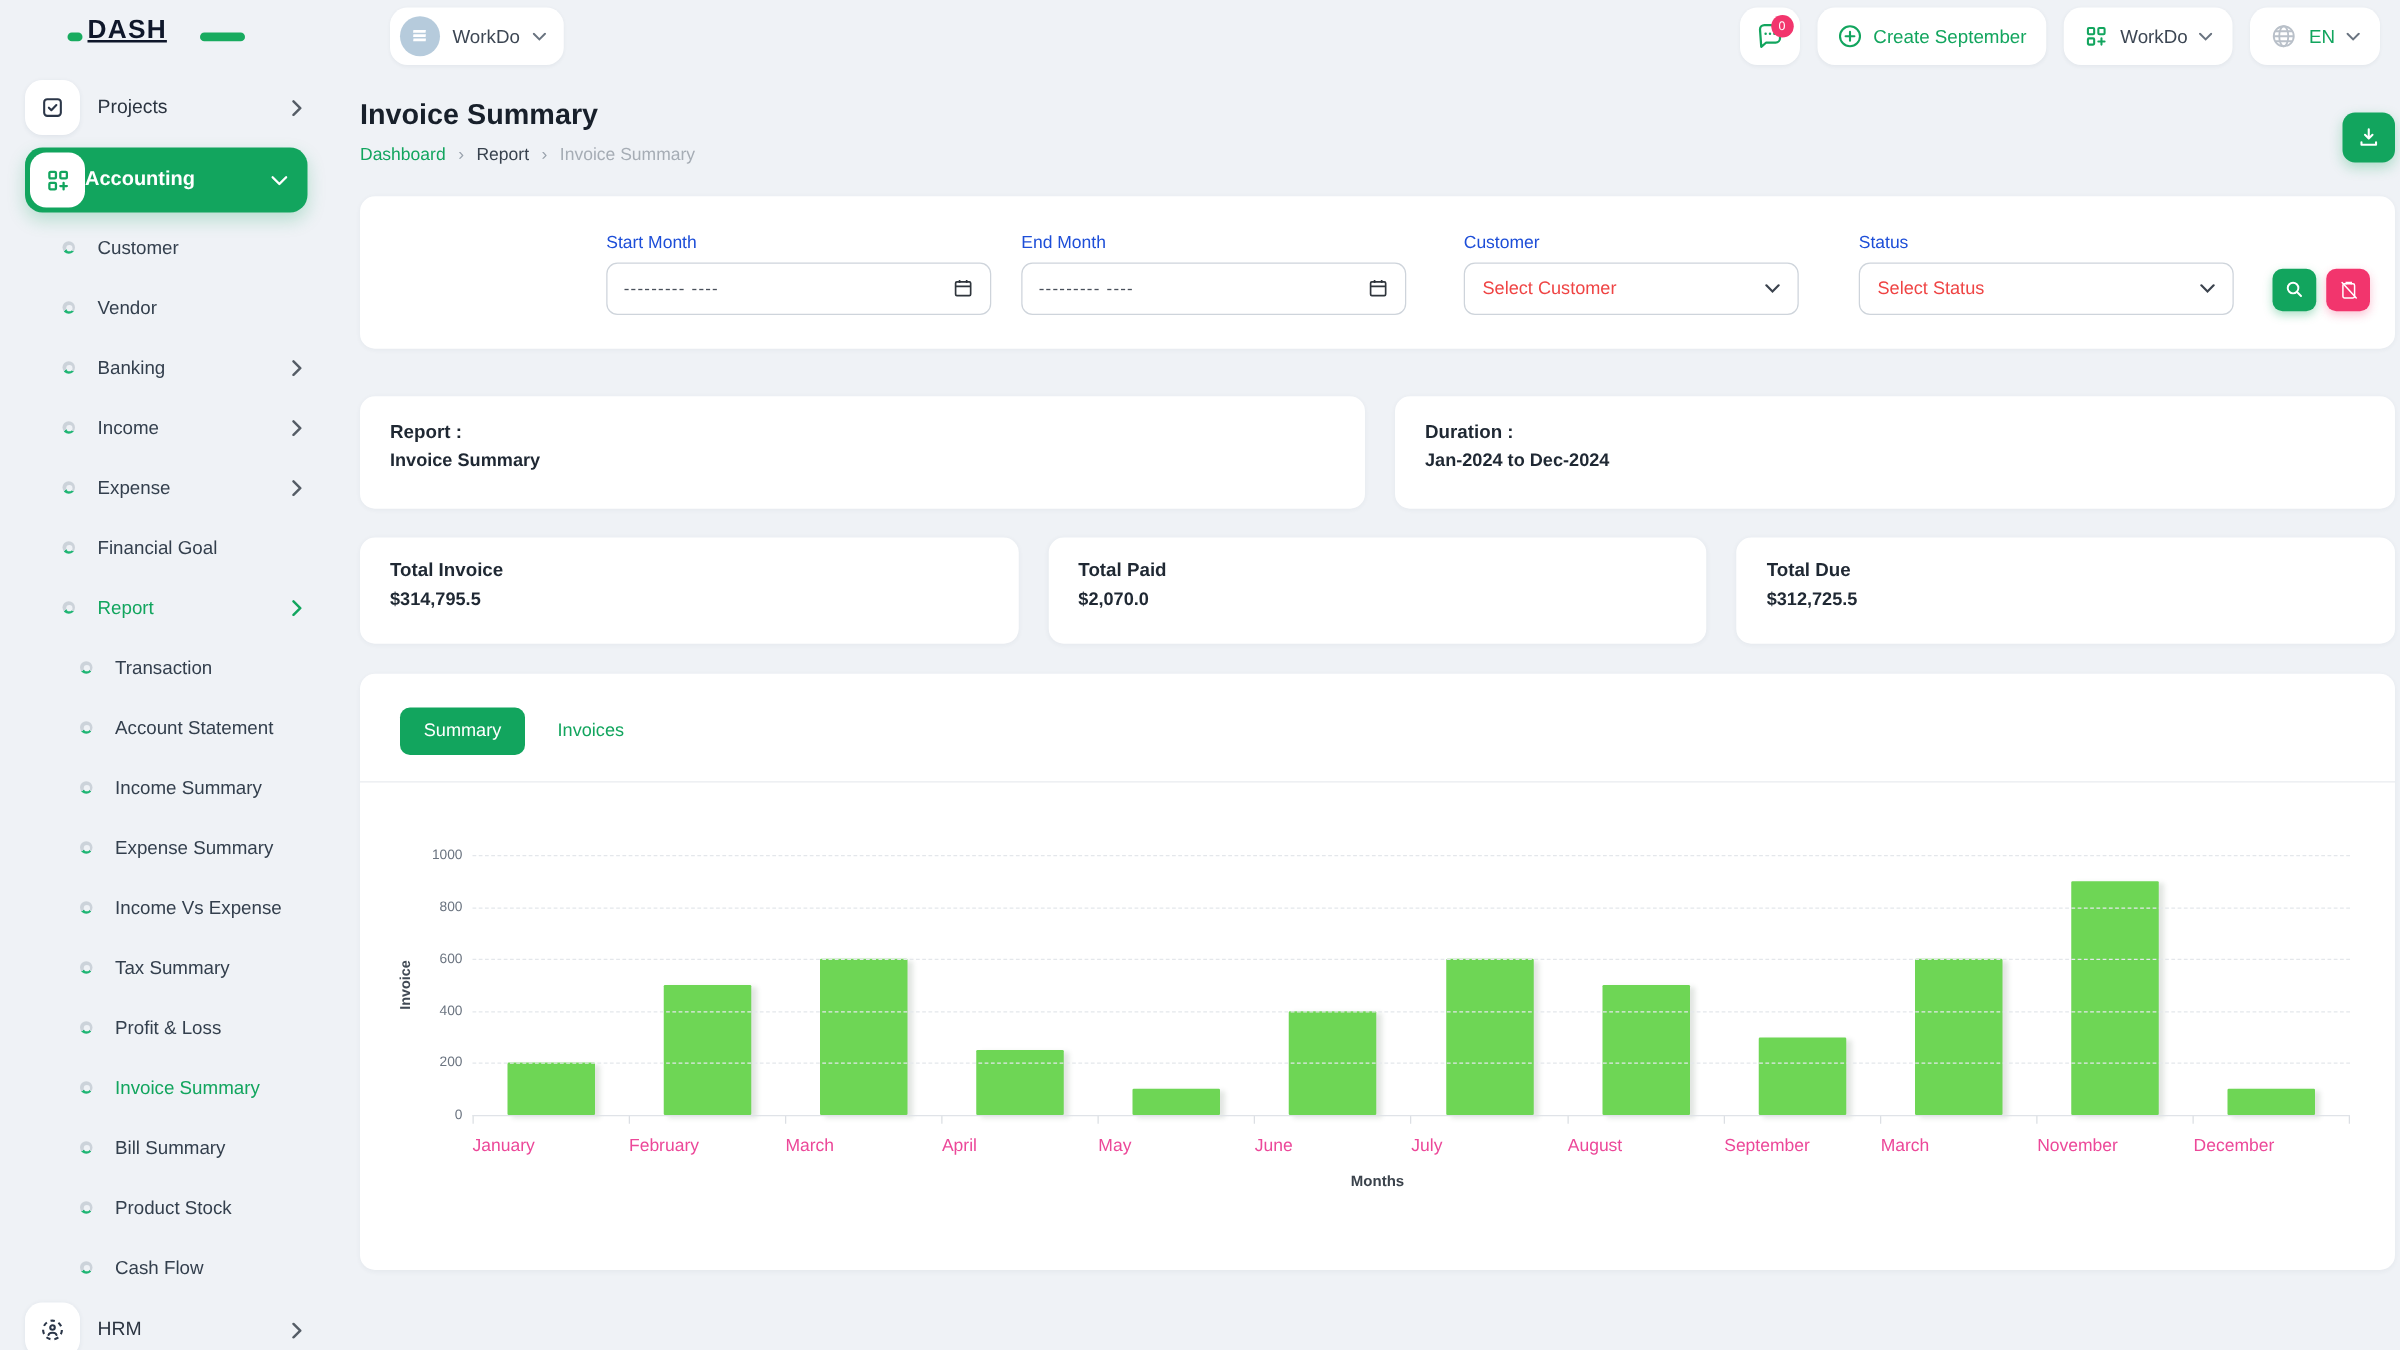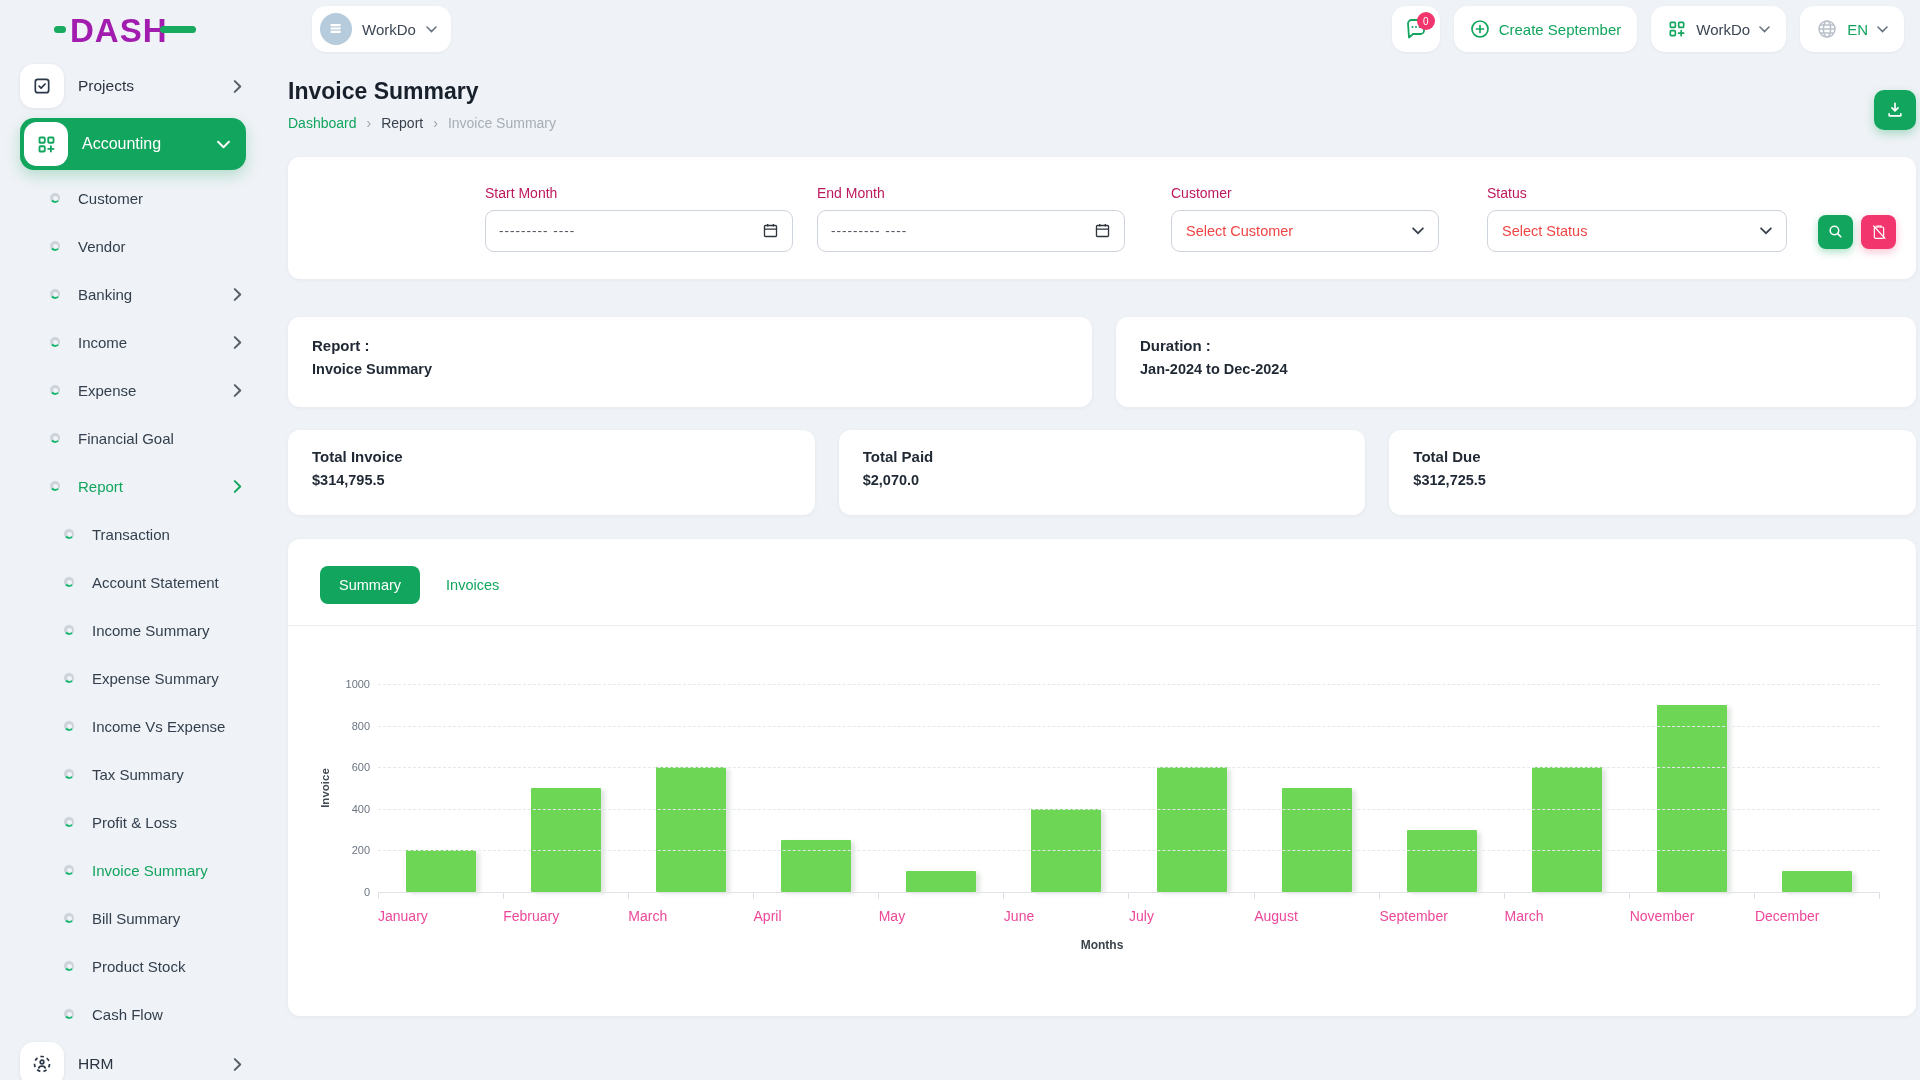--- a/index.html
+++ b/index.html
@@ -3,42 +3,42 @@
 <meta charset="utf-8">
 <style>
   * { margin:0; padding:0; box-sizing:border-box; }
   html,body { width:1920px; height:1080px; overflow:hidden; }
   body { font-family:"Liberation Sans", sans-serif; background:#eff2f6; color:#2b3440; }
 
   
   .topbar { height:58px; display:flex; align-items:center; padding:0 16px 0 54px; }
   .logo { position:relative; width:128px; height:34px; flex:0 0 auto; }
   .logo-dot { position:absolute; left:0; top:14px; width:12px; height:7px; border-radius:4px; background:#18ab5f; }
-  .logo-text { position:absolute; left:16px; top:0; font-size:33px; font-weight:800; letter-spacing:1px; color:#a21caf; }
+  .logo-text { position:absolute; left:16px; top:0; font-size:21px; font-weight:800; letter-spacing:1px; color:#0f172a;text-decoration:underline; }
   .logo-bar { position:absolute; right:-14px; top:14px; width:36px; height:7px; border-radius:4px; background:#18ab5f; }
   .ws-chip { margin-left:130px; background:#fff; border-radius:14px; height:46px; display:flex; align-items:center; gap:10px; padding:0 14px 0 8px; box-shadow:0 1px 3px rgba(30,50,80,.05); }
   .ws-avatar { width:32px; height:32px; border-radius:50%; background:#b6cbdc; display:flex; align-items:center; justify-content:center; }
   .ws-chip .label { font-size:15px; color:#3c4653; font-weight:500; }
   .topbar-right { margin-left:auto; display:flex; align-items:center; gap:14px; }
   .hdr-card { background:#fff; border-radius:14px; height:46px; display:flex; align-items:center; gap:9px; padding:0 16px; box-shadow:0 1px 3px rgba(30,50,80,.05); cursor:pointer; }
   .hdr-card.icon-only { width:48px; justify-content:center; position:relative; padding:0; }
   .badge { position:absolute; top:6px; right:5px; min-width:18px; height:18px; border-radius:9px; background:#f2356d; color:#fff; font-size:10px; display:flex; align-items:center; justify-content:center; padding:0 5px; }
   .green-text { color:#12a55e; font-size:15px; font-weight:500; }
   .dark-text { font-size:15px; color:#3c4653; font-weight:500; }
 
   
   .sidebar { position:fixed; left:0; top:58px; bottom:0; width:268px; overflow:hidden; padding:2px 0 0 20px; }
   .side-row { display:flex; align-items:center; height:48px; position:relative; cursor:pointer; }
   .side-row.top { height:52px; }
   .icon-chip { width:44px; height:44px; background:#fff; border-radius:14px; display:flex; align-items:center; justify-content:center; box-shadow:0 1px 4px rgba(30,50,80,.07); flex:0 0 auto; }
   .side-row.top .lbl { margin-left:14px; font-size:15.5px; font-weight:500; color:#2b3440; }
   .side-row .chev { margin-left:auto; margin-right:26px; display:flex; }
   .acct-pill { display:flex; align-items:center; height:52px; background:#12a55e; border-radius:14px; margin:6px 22px 4px 0; padding:0 16px 0 4px; box-shadow:0 6px 14px rgba(18,165,94,.25); cursor:pointer; }
   .acct-pill .icon-chip { width:44px; height:44px; border-radius:13px; box-shadow:none; }
-  .acct-pill .lbl { margin-left:14px; font-size:16px; font-weight:400; color:#fff; }
+  .acct-pill .lbl { font-size:16px; font-weight:700; color:#fff; }
   .acct-pill .chev { margin-left:auto; display:flex; }
   .bullet { width:10px; height:10px; border-radius:50%; background:conic-gradient(from 130deg,#1fb573 0 100deg,#ccd3da 100deg 360deg); position:relative; flex:0 0 auto; }
   .bullet::after { content:""; position:absolute; left:2.5px; top:2.5px; width:5px; height:5px; border-radius:50%; background:#eff2f6; }
   .side-row.sub1 { padding-left:30px; }
   .side-row.sub2 { padding-left:44px; }
   .side-row.sub .lbl { margin-left:18px; font-size:15px; color:#333f4d; }
   .side-row.sub.active .lbl { color:#12a55e; }
 
   
   .main { margin-left:288px; width:1628px; padding-top:20px; }
@@ -48,21 +48,21 @@
   .breadcrumb .bc-link { color:#12a55e; cursor:pointer; }
   .breadcrumb .bc-sep { color:#9aa3ad; }
   .breadcrumb .bc-mid { color:#38424e; cursor:pointer; }
   .breadcrumb .bc-cur { color:#a6adb5; }
   .dl-btn { margin-left:auto; margin-top:12px; width:42px; height:40px; background:#12a55e; border:none; border-radius:10px; display:flex; align-items:center; justify-content:center; cursor:pointer; box-shadow:0 4px 10px rgba(18,165,94,.3); }
 
   .card { background:#fff; border-radius:12px; box-shadow:0 1px 4px rgba(30,50,80,.05); }
 
   .filter-card { margin-top:26px; height:122px; display:flex; align-items:center; padding-left:197px; }
   .f-group { display:flex; flex-direction:column; }
-  .f-label { font-size:14px; color:#be185d; margin-bottom:9px; }
+  .f-label { font-size:14px; color:#1d4ed8; margin-bottom:9px; }
   .month-input { width:308px; height:42px; border:1px solid #ced4db; border-radius:9px; display:flex; align-items:center; padding:0 13px; cursor:text; }
   .month-input .ph { font-size:13.5px; color:#49505a; letter-spacing:1px; flex:1; }
   .sel { height:42px; border:1px solid #ced4db; border-radius:9px; display:flex; align-items:center; padding:0 14px; cursor:pointer; }
   .sel .val { font-size:14.5px; color:#ef4444; flex:1; }
   .sq-btn { width:35px; height:34px; border:none; border-radius:8px; display:flex; align-items:center; justify-content:center; cursor:pointer; }
   .sq-btn.green { background:#12a55e; box-shadow:0 3px 8px rgba(18,165,94,.35); }
   .sq-btn.pink { background:#f2356d; box-shadow:0 3px 8px rgba(242,53,109,.3); }
 
   .two-col { margin-top:38px; display:flex; gap:24px; }
   .info-card { height:90px; padding:20px 24px; }

